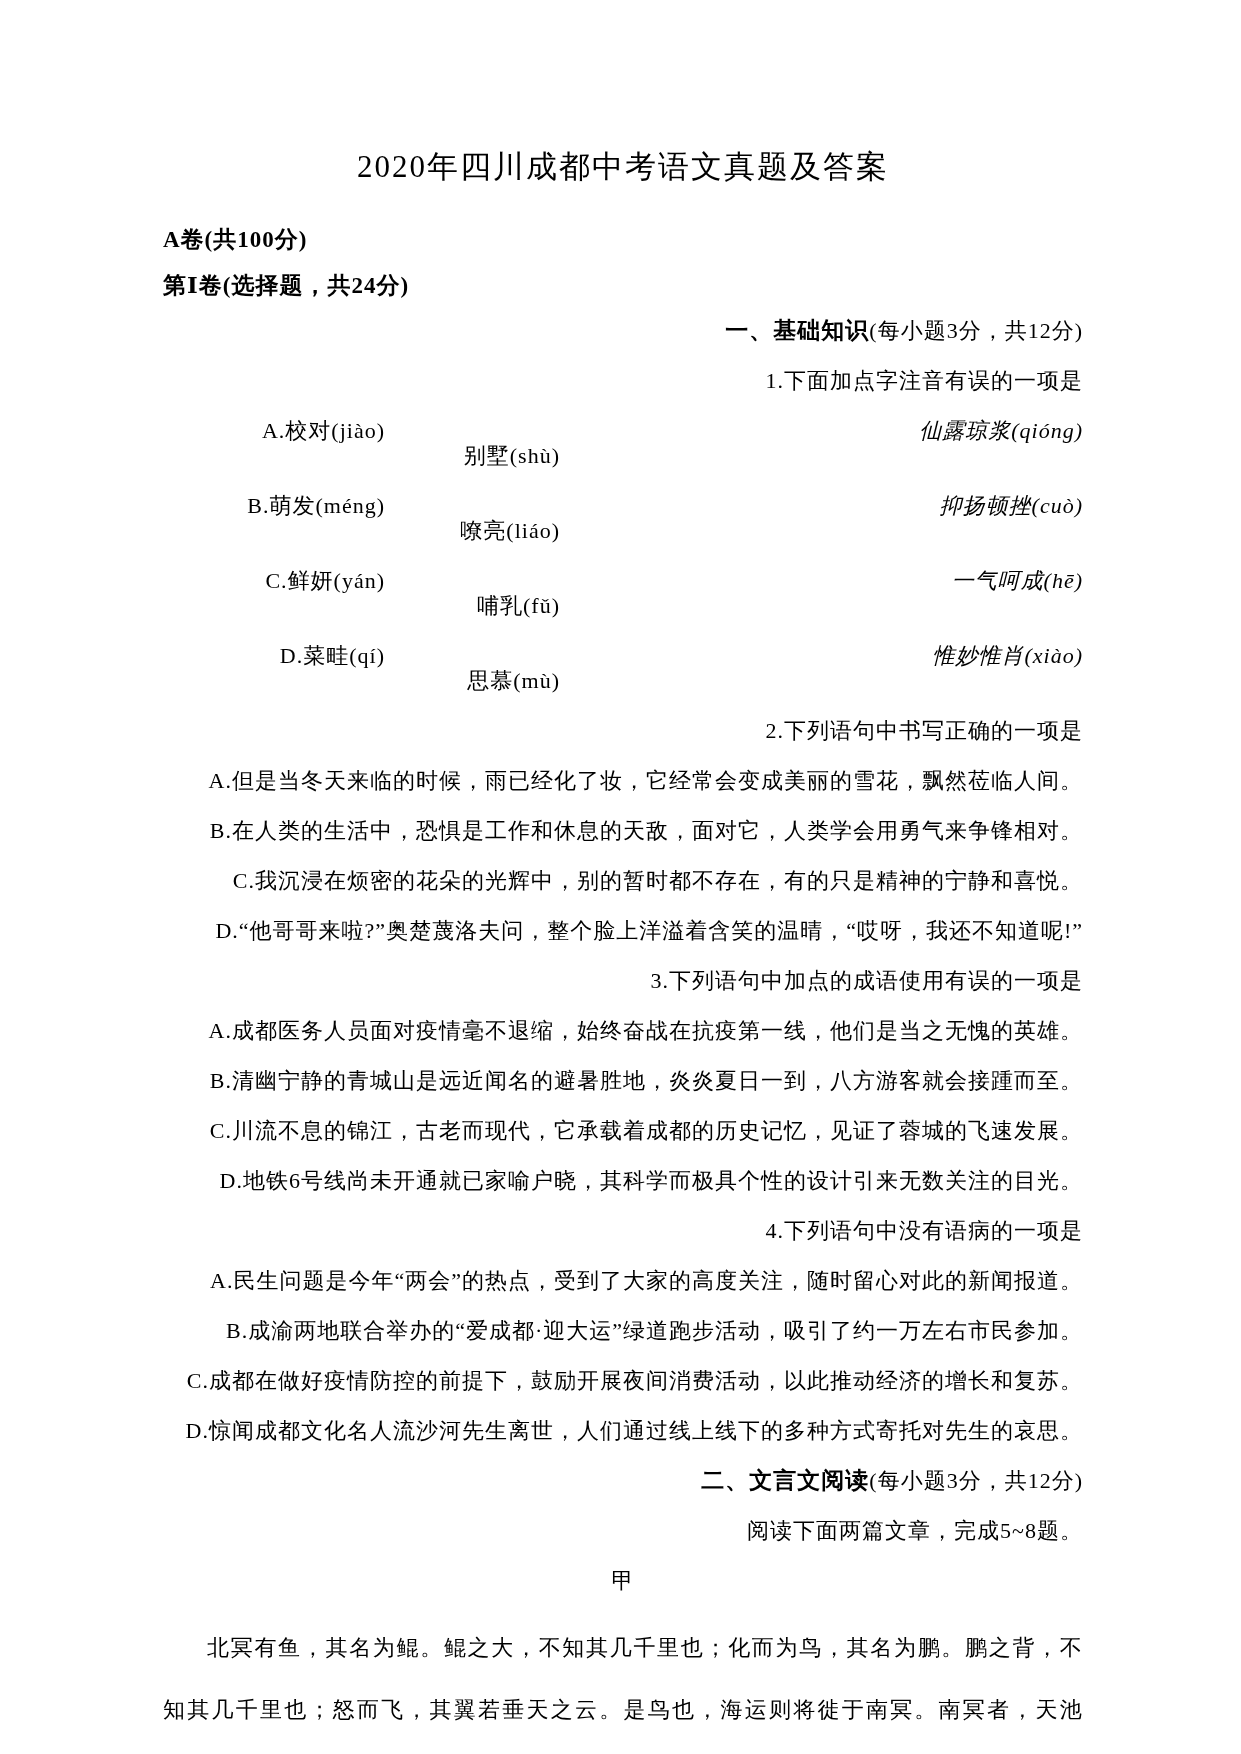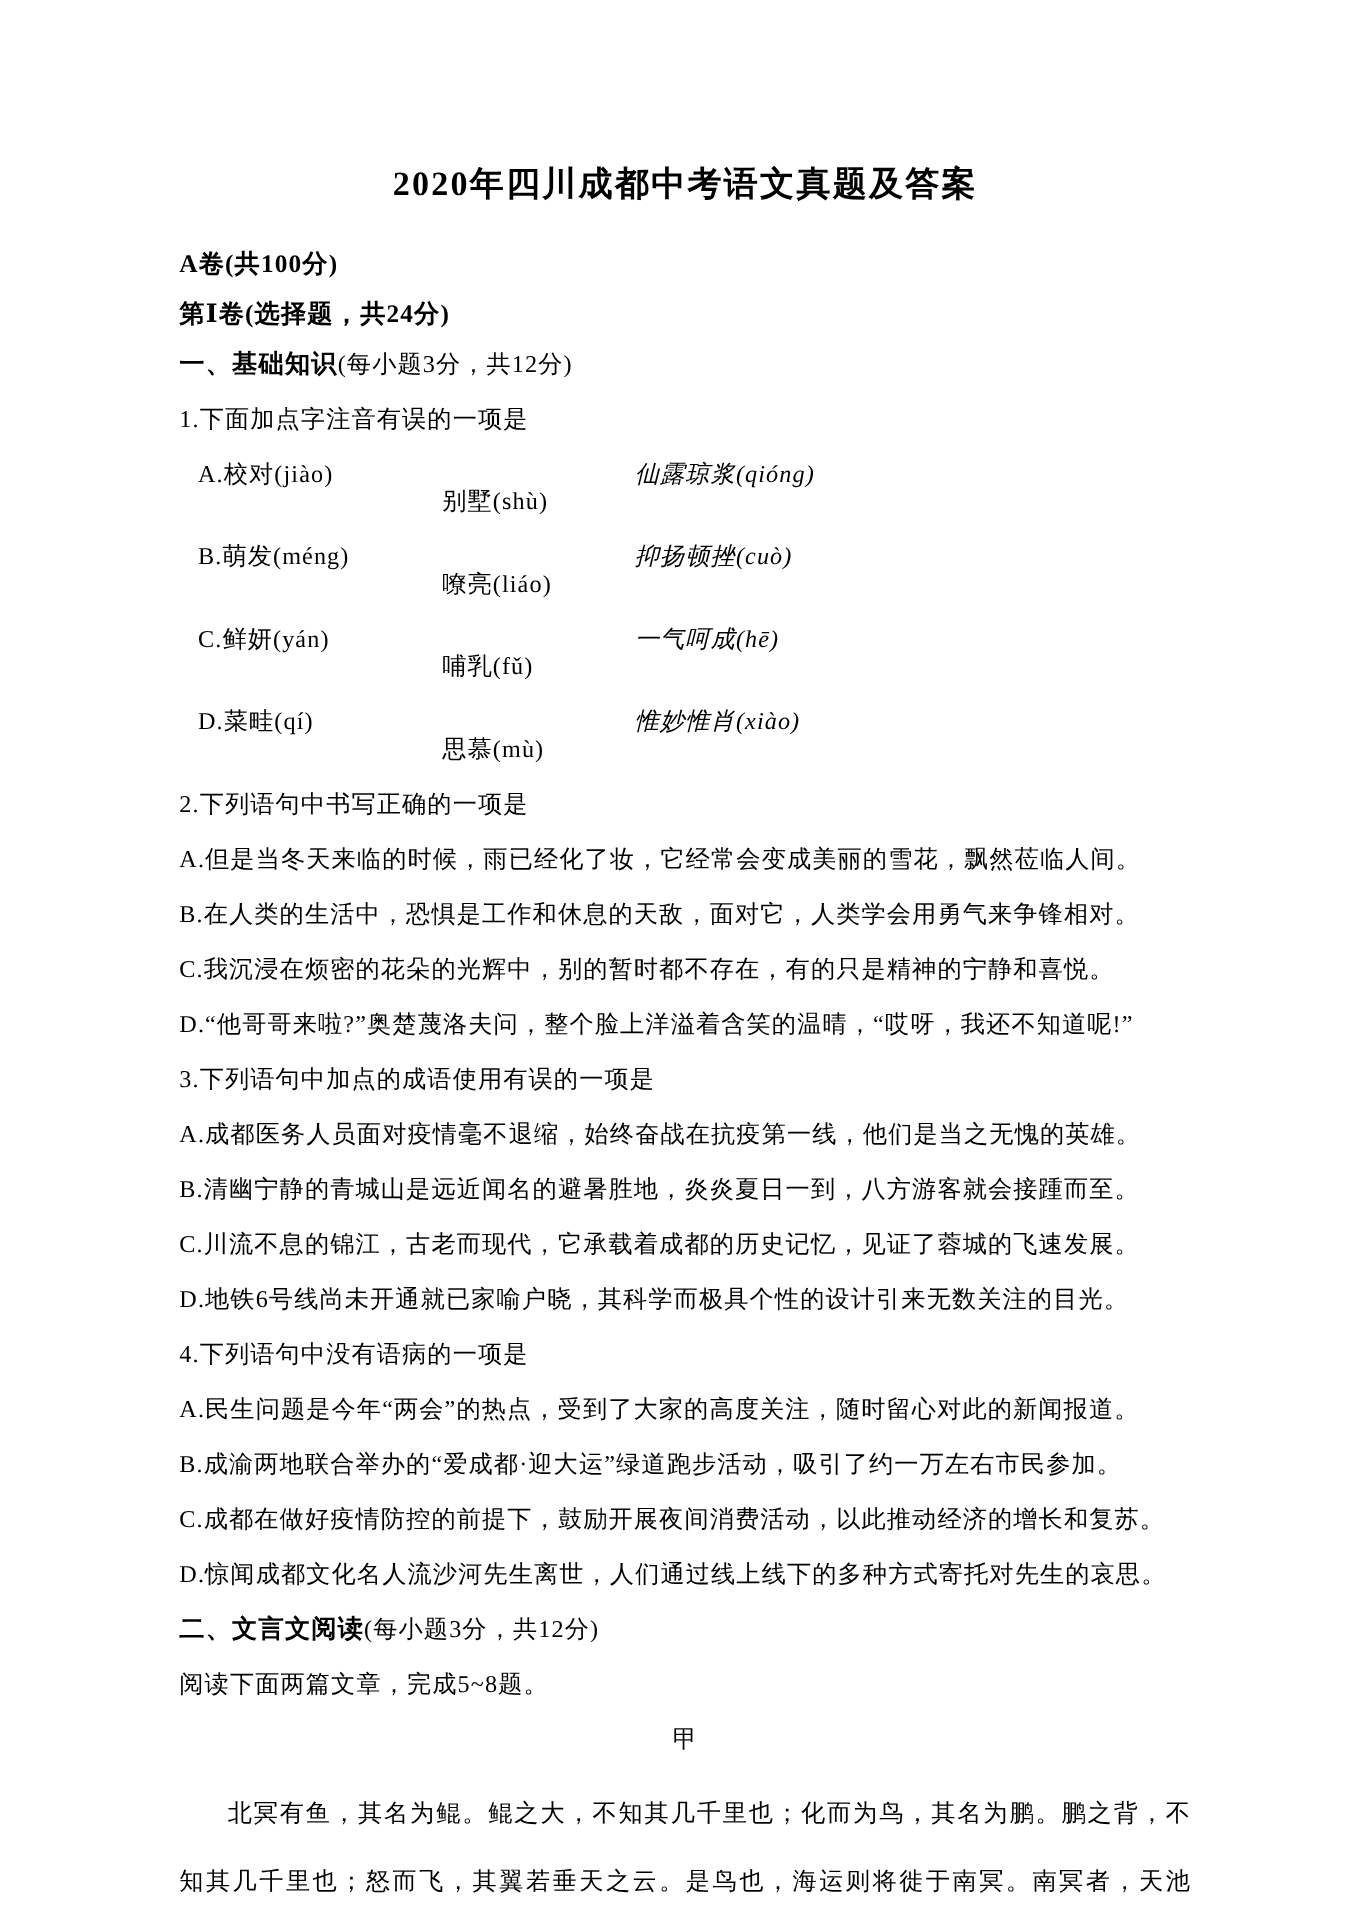--- a/index.html
+++ b/index.html
@@ -1,28 +1,28 @@
 <!DOCTYPE html>
 <html lang="zh"><head>
 <meta charset="utf-8">
 <style>
   html,body{margin:0;padding:0;background:#ffffff;}
   body{width:1241px;height:1754px;position:relative;overflow:hidden;
        font-family:"Liberation Serif","DejaVu Serif",serif;color:#000;}
   .page{box-sizing:border-box;width:1241px;height:1754px;
         padding:145px 158px 0 163px;background:#fff;}
-  .title{font-size:31px;font-weight:700;text-align:center;
+  .title{font-size:31px;font-weight:400;text-align:center;
          margin:0 0 36px;line-height:44px;letter-spacing:2px;}
   .sub{font-size:23px;font-weight:700;text-align:left;
        margin:0 0 16px;line-height:30px;letter-spacing:1px;}
   .line{font-size:22px;margin:0 0 22px;line-height:28px;
-        letter-spacing:1px;white-space:nowrap;}
+        letter-spacing:1px;white-space:nowrap;text-align:right;}
   .sechead .b{font-weight:700;font-size:23px;}
   .cols{display:flex;}
-  .c1{display:inline-block;width:222px;margin-left:17px;}
+  .c1{display:inline-block;width:222px;}
   .c2{display:inline-block;width:175px;margin-top:25px;}
   .c3{display:inline-block;flex:1;font-style:italic;}
   .center{text-align:center;white-space:normal;}
   .passage{font-size:22px;margin:8px 0 0;line-height:62px;
            letter-spacing:1.2px;text-indent:2em;text-align:justify;
            white-space:normal;}
 </style>
 </head>
 <body>
 

